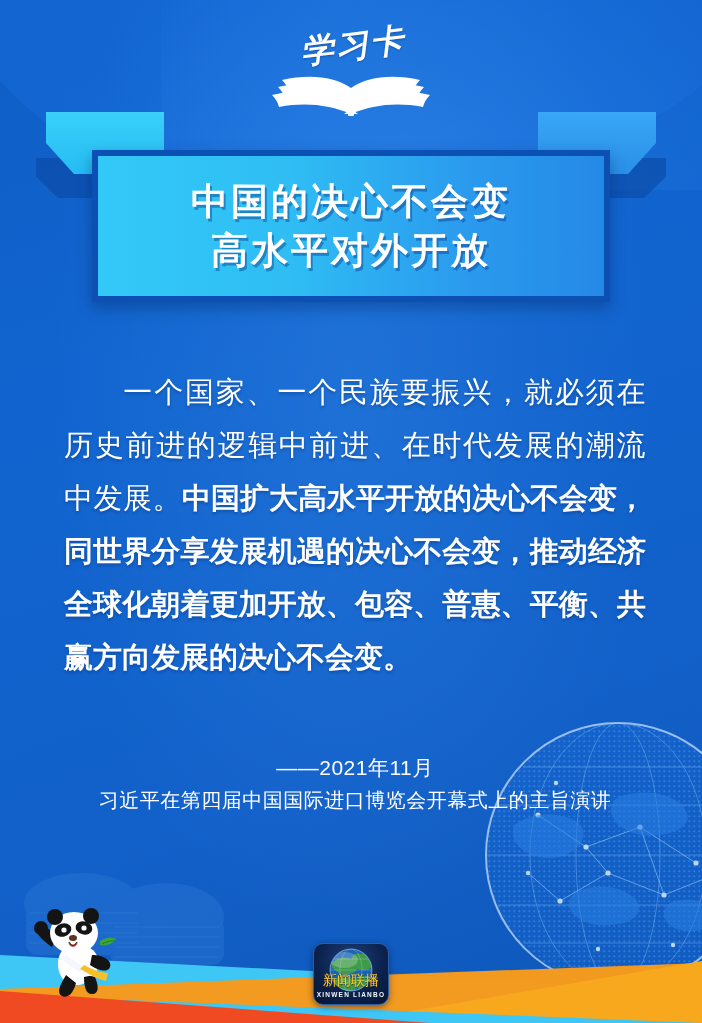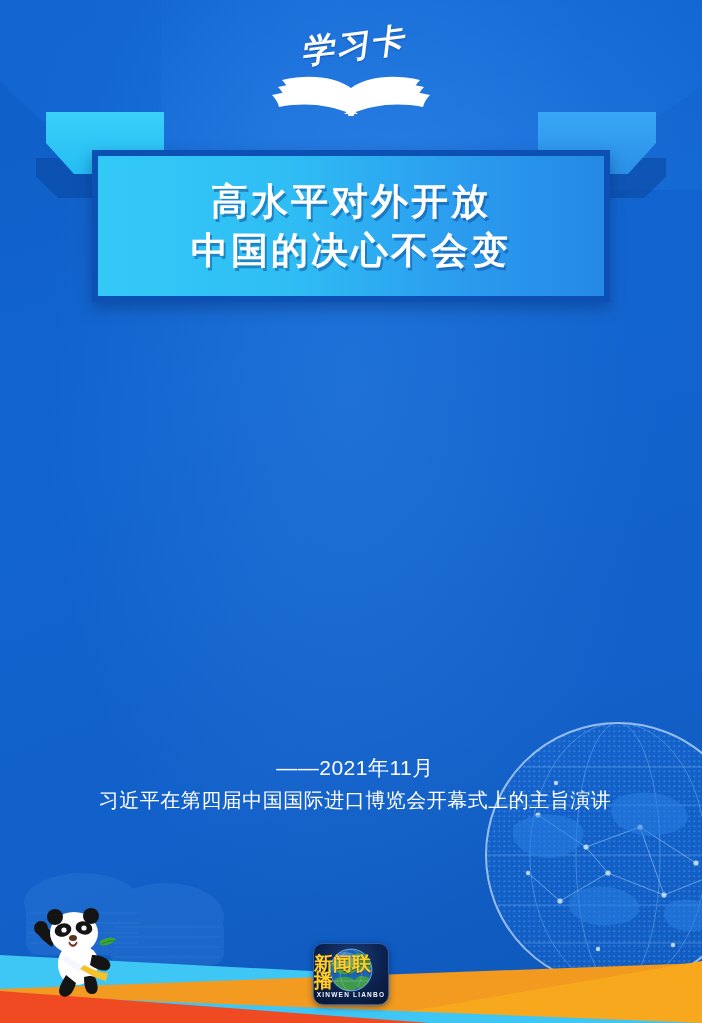--- a/index.html
+++ b/index.html
@@ -152,21 +152,21 @@
     display:flex; flex-direction:column;
     align-items:center; justify-content:flex-end;
     box-shadow:0 2px 6px rgba(0,20,60,.5);
   }
   .news-globe {
     position:absolute; left:50%; top:2px; transform:translateX(-50%);
     width:48px; height:48px;
   }
   .news-cn {
     position:relative;
-    font-size:19px; font-weight:700; color:#ffcf2e;
+    font-size:14px; font-weight:400; color:#ffcf2e;
     letter-spacing:0px; line-height:17px;
     text-shadow:0 1px 1px rgba(70,30,0,.7);
   }
   .news-en {
     position:relative;
     font-size:6.5px; font-weight:700; color:#f2f6ff;
     letter-spacing:1.2px; line-height:12px;
     margin-bottom:3px;
   }
 </style>
@@ -262,25 +262,28 @@
       </svg>
     </div>
   </div>
 
   <div class="ribbon-wrap">
     <div class="ribbon-shadow-l"></div>
     <div class="ribbon-shadow-r"></div>
     <div class="ribbon-tail left"></div>
     <div class="ribbon-tail right"></div>
     <div class="ribbon-box">
+      <div class="ribbon-line">中国的决心不会变</div>
       <div class="ribbon-line">高水平对外开放</div>
-      <div class="ribbon-line">中国的决心不会变</div>
     </div>
   </div>
 
+  <div class="quote">
+    <span class="indent"></span><span>一个国家、一个民族要振兴，就必须在历史前进的逻辑中前进、在时代发展的潮流中发展。</span><b>中国扩大高水平开放的决心不会变，同世界分享发展机遇的决心不会变，推动经济全球化朝着更加开放、包容、普惠、平衡、共赢方向发展的决心不会变。</b>
+  </div>
 
   <div class="attrib">
     <div class="date">——2021年11月</div>
     <div class="src">习近平在第四届中国国际进口博览会开幕式上的主旨演讲</div>
   </div>
 
   <svg class="stripe" viewBox="0 0 702 120" preserveAspectRatio="none">
     <path d="M0 52 L702 88 L702 120 L0 120 Z" fill="#3ec6f5"></path>
     <path d="M0 86 L702 60 L702 120 L0 120 Z" fill="#f79a1c" opacity=".98"></path>
     <path d="M340 120 L702 58 L702 120 Z" fill="#f7a81c"></path>

